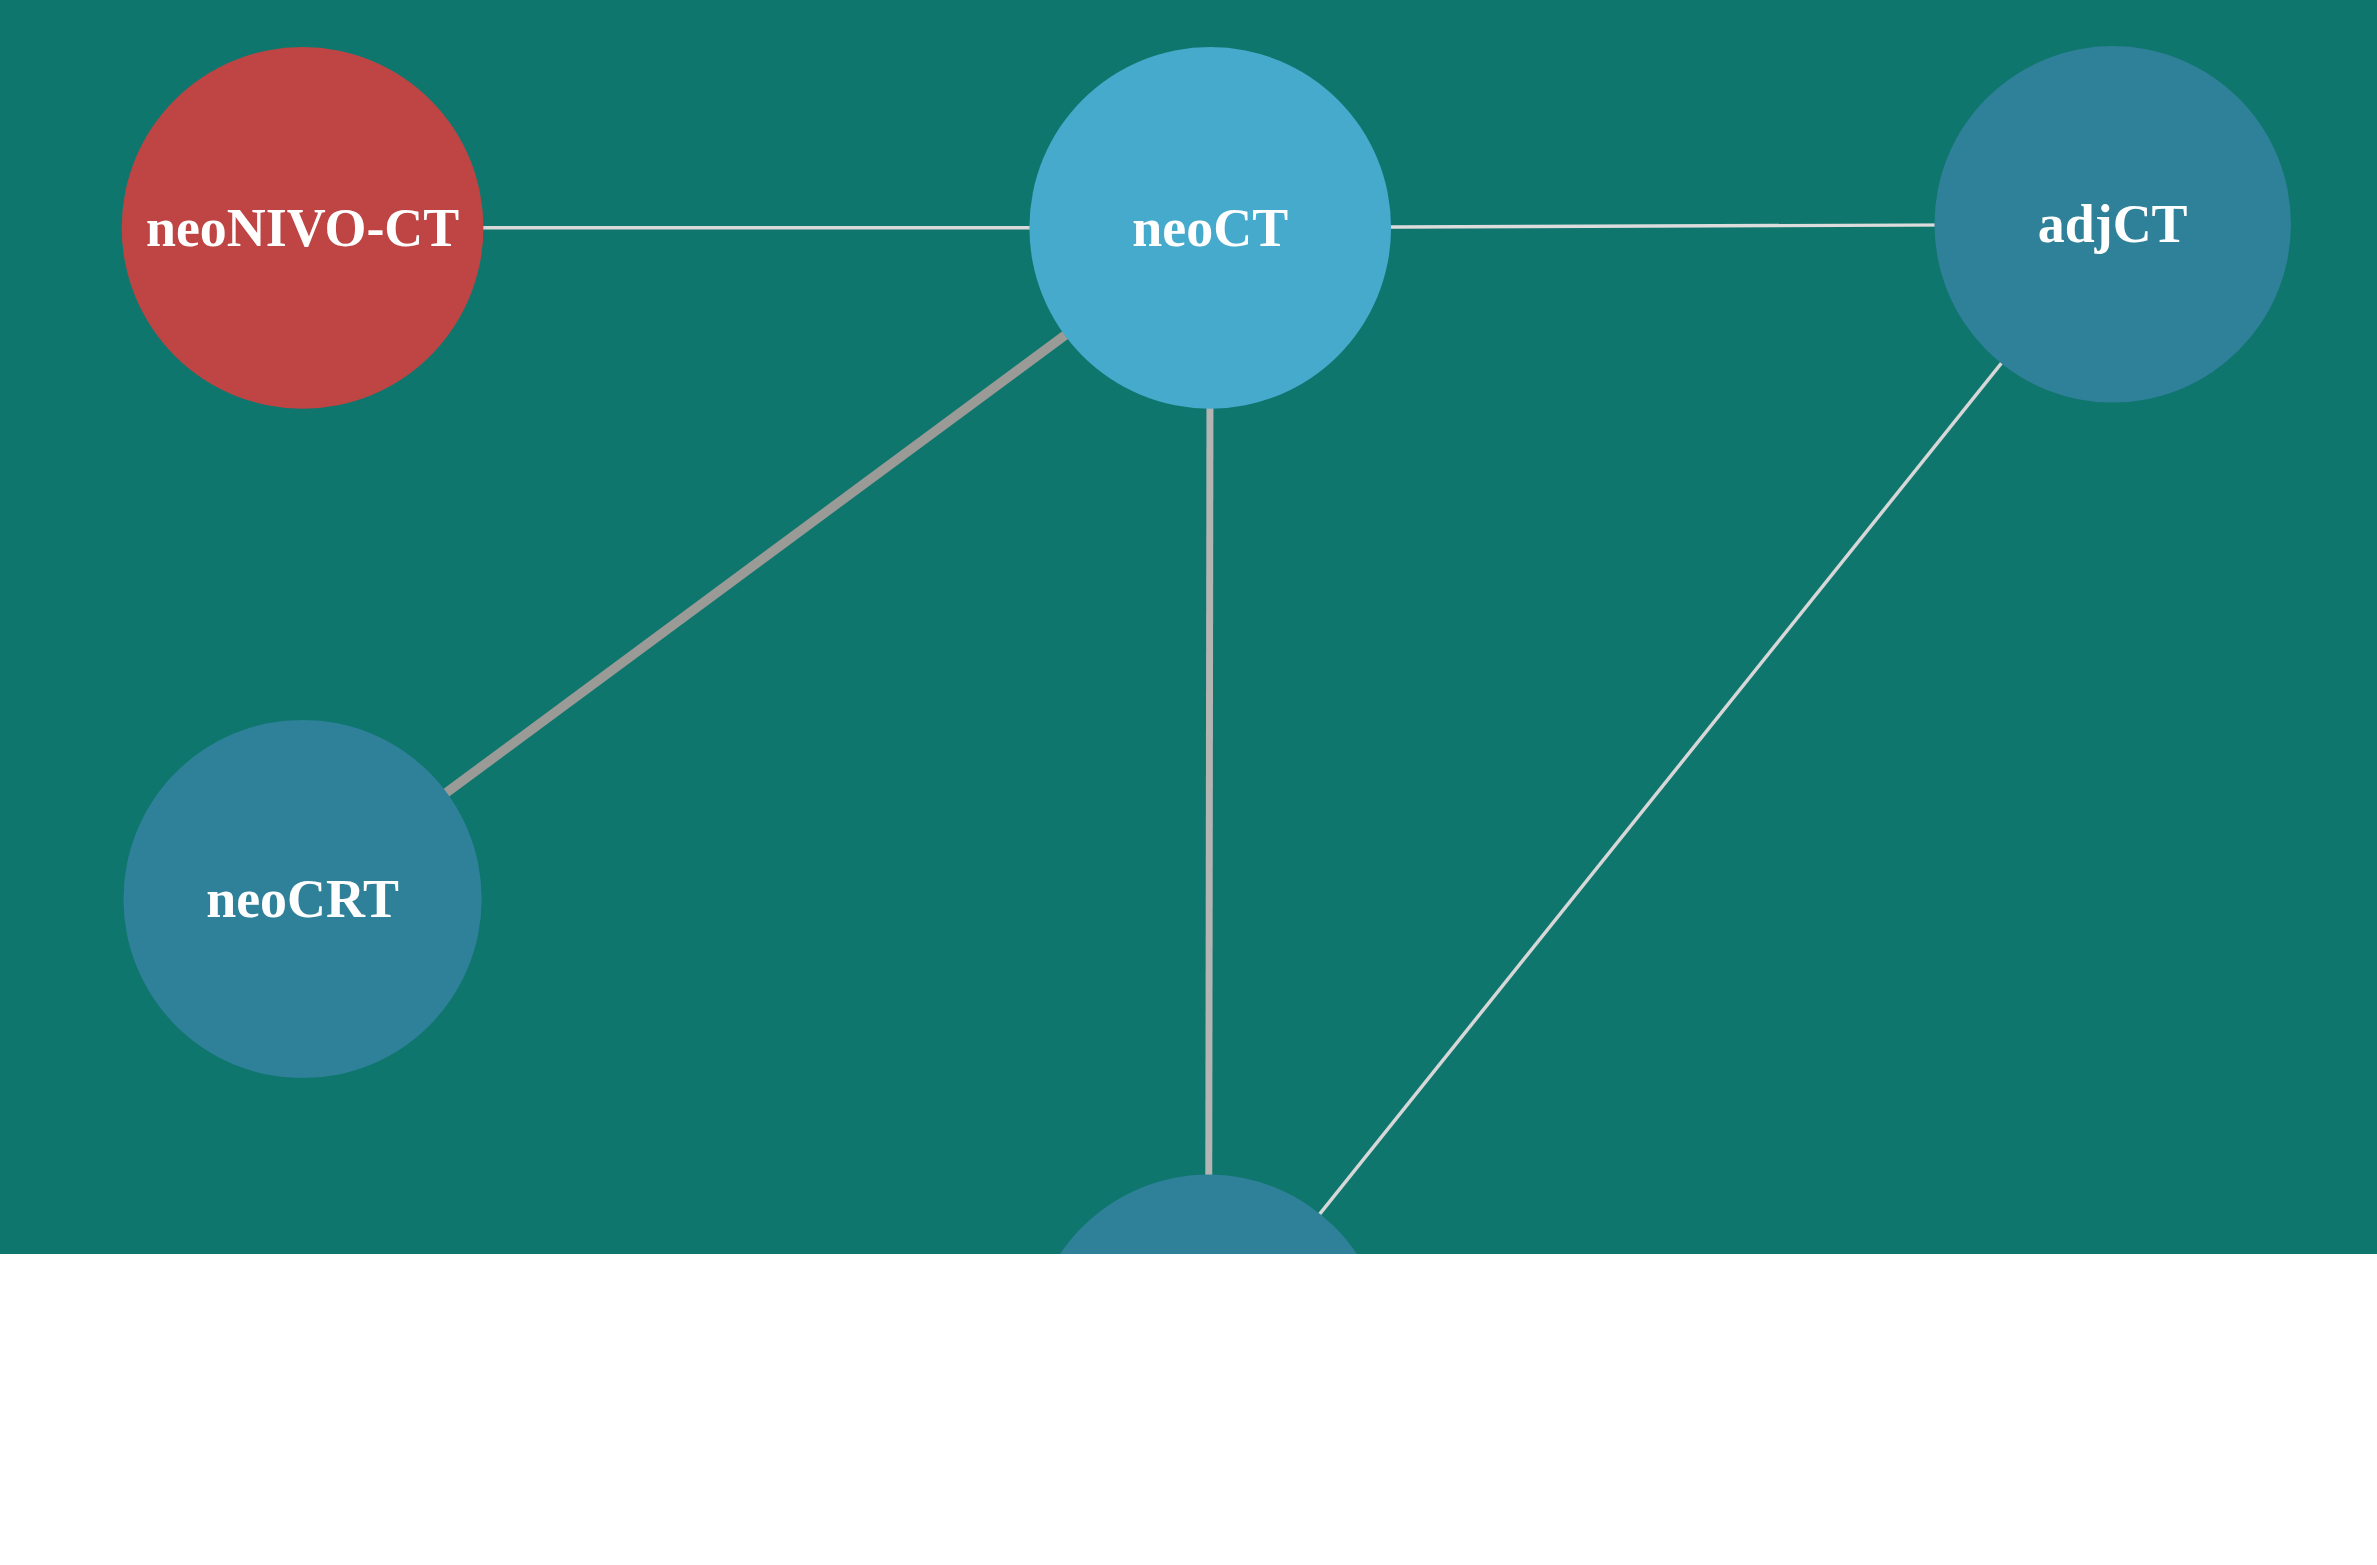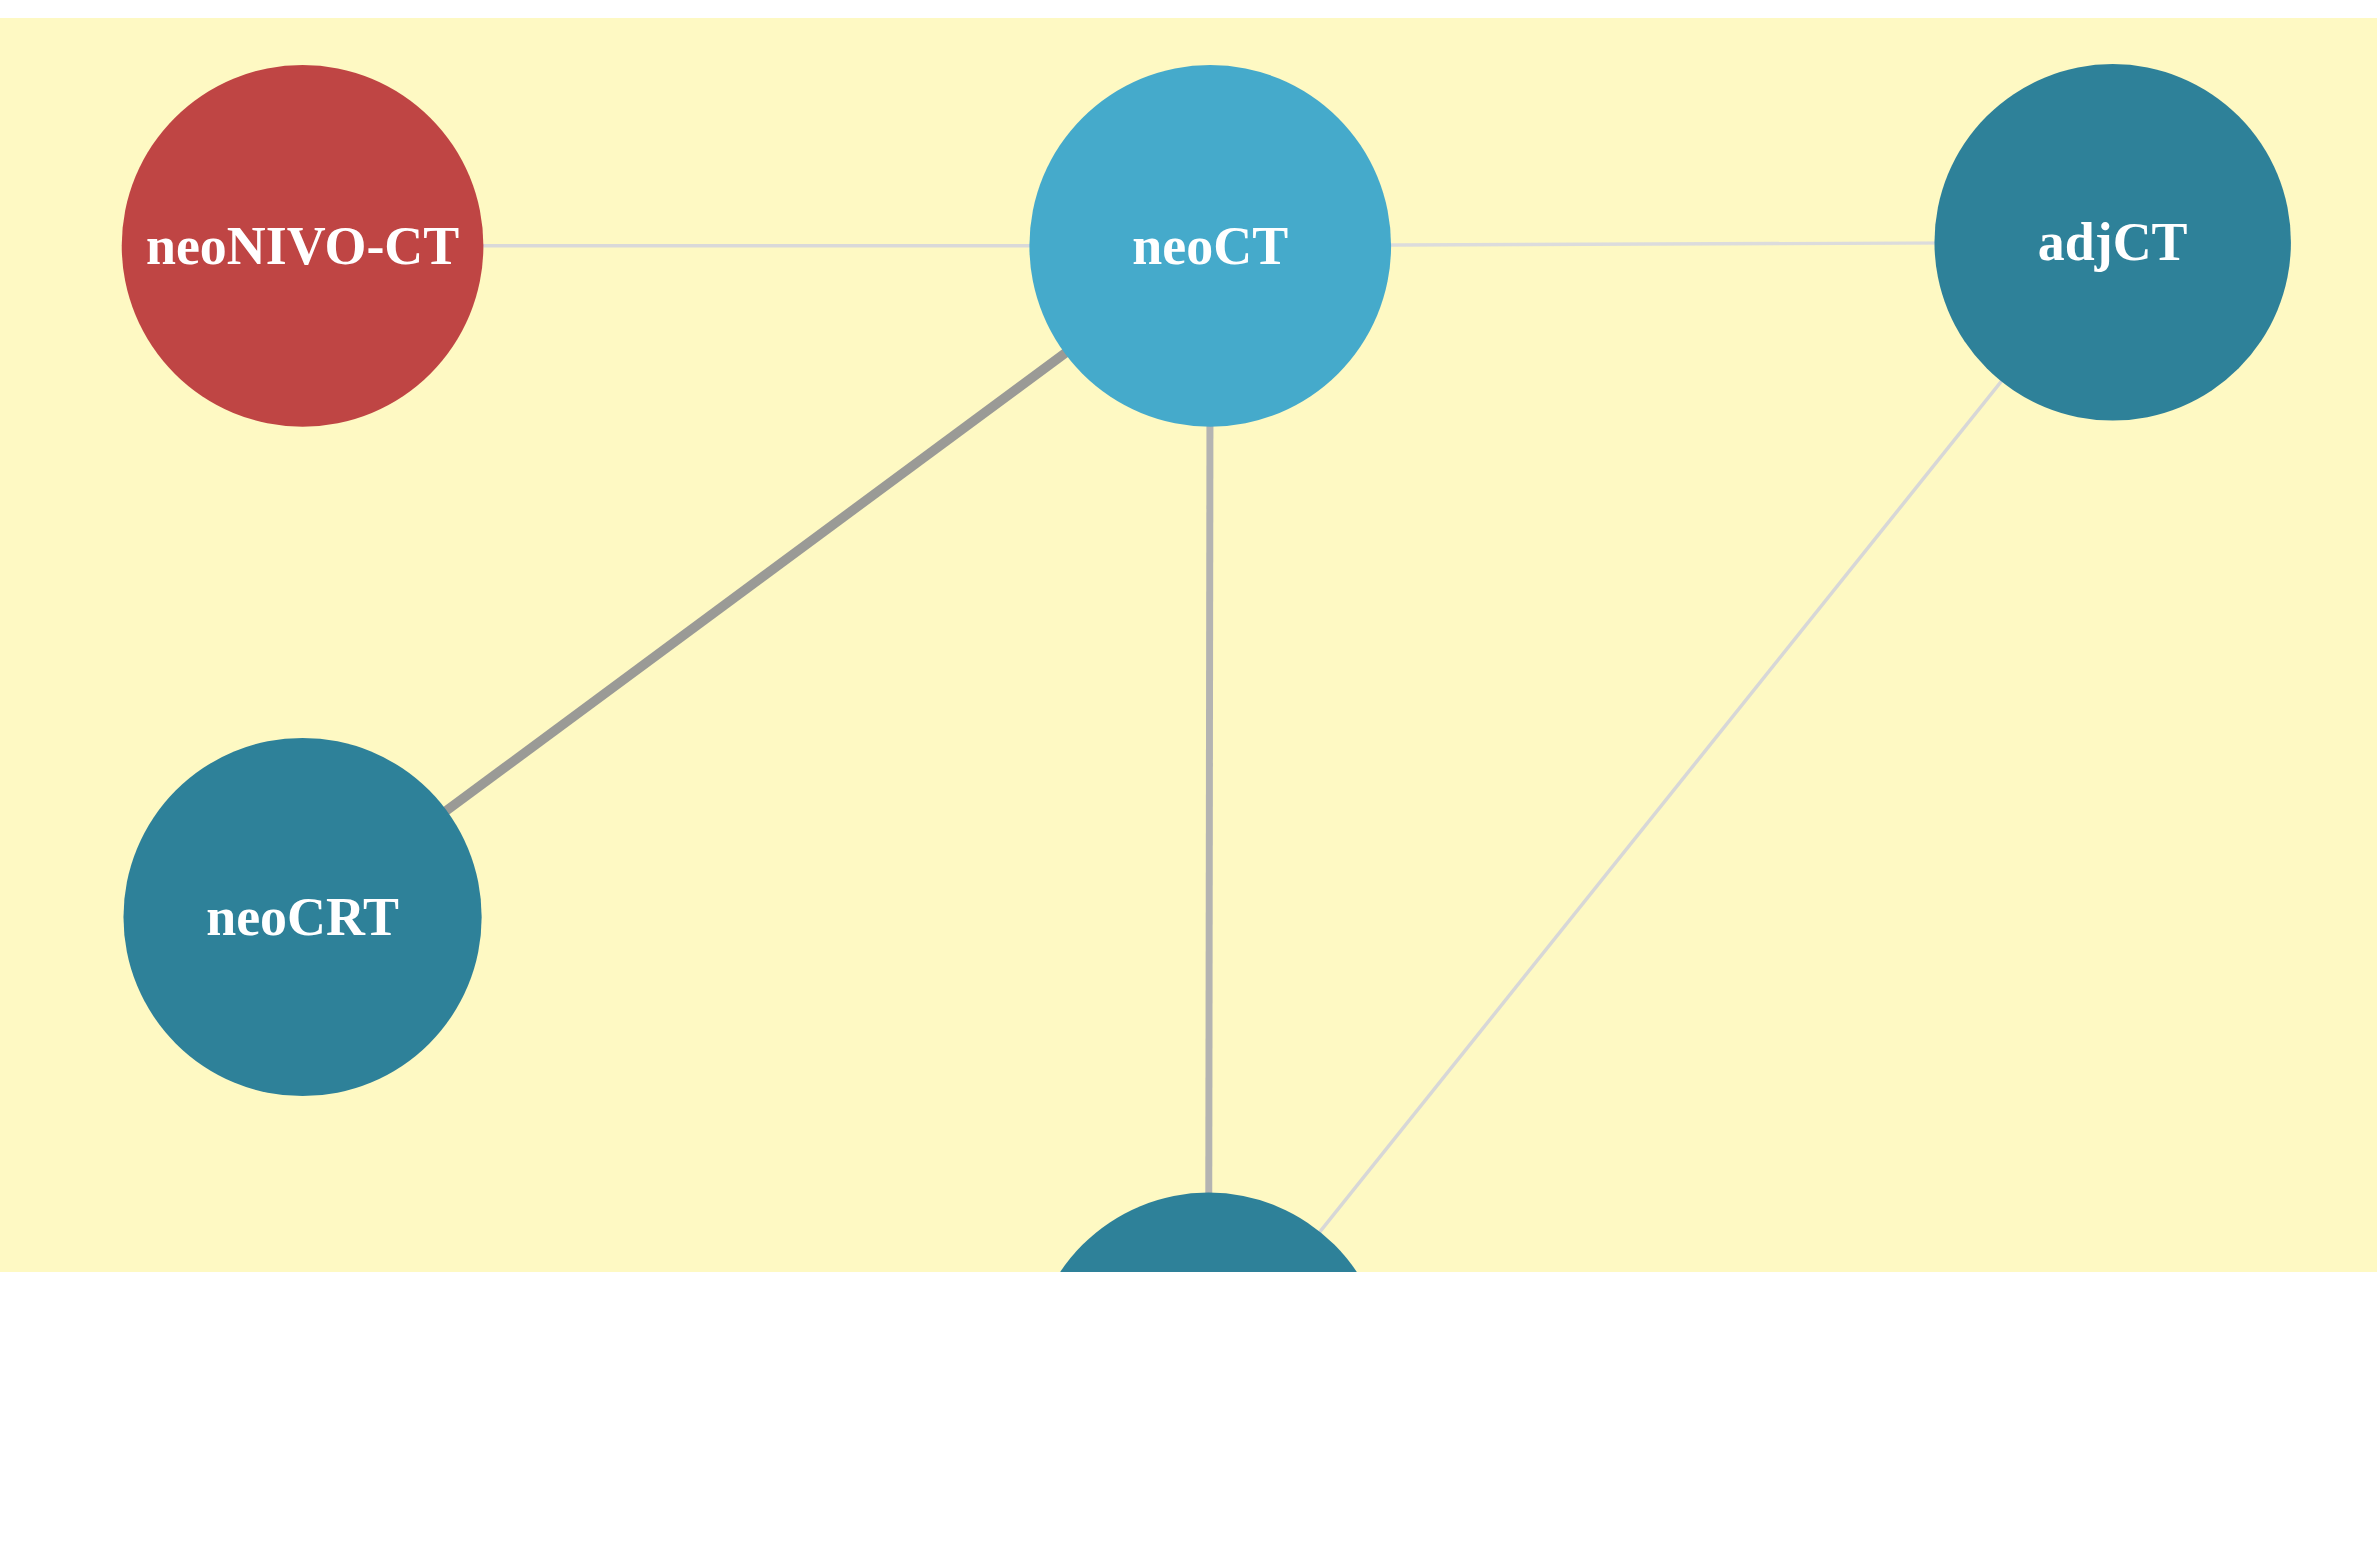--- a/index.html
+++ b/index.html
@@ -37,21 +37,21 @@
     font-family: "Liberation Serif", "DejaVu Serif", serif;
     font-weight: bold;
     text-anchor: middle;
     dominant-baseline: central;
     paint-order: stroke;
   }
 </style>
 </head>
 <body>
 
-<div id="network-figure" style="width: 2377px; height: 1254px; background: #fef9c3; margin-top: 18px;">
+<div id="network-figure" style="width: 2377px; height: 1254px; background: #0f766e;">
   <svg id="network-svg" viewBox="0 0 2734 1800" xmlns="http://www.w3.org/2000/svg" style="width: 2377px; height: 1565px;">
     <g id="edge-layer">
         <line x1="348" y1="262" x2="1392" y2="262" stroke="#d9d9d9" stroke-width="4" class="edge-line"></line>
         <line x1="1392" y1="262" x2="2430" y2="258" stroke="#dcdcdc" stroke-width="4" class="edge-line"></line>
         <line x1="1392" y1="262" x2="348" y2="1034" stroke="#9a9a96" stroke-width="11" class="edge-line"></line>
         <line x1="1392" y1="262" x2="1390" y2="1556" stroke="#b4b4b2" stroke-width="8" class="edge-line"></line>
         <line x1="2430" y1="258" x2="1390" y2="1556" stroke="#d7d7d7" stroke-width="4" class="edge-line"></line>
       </g>
     <g id="node-layer">
         <g>

